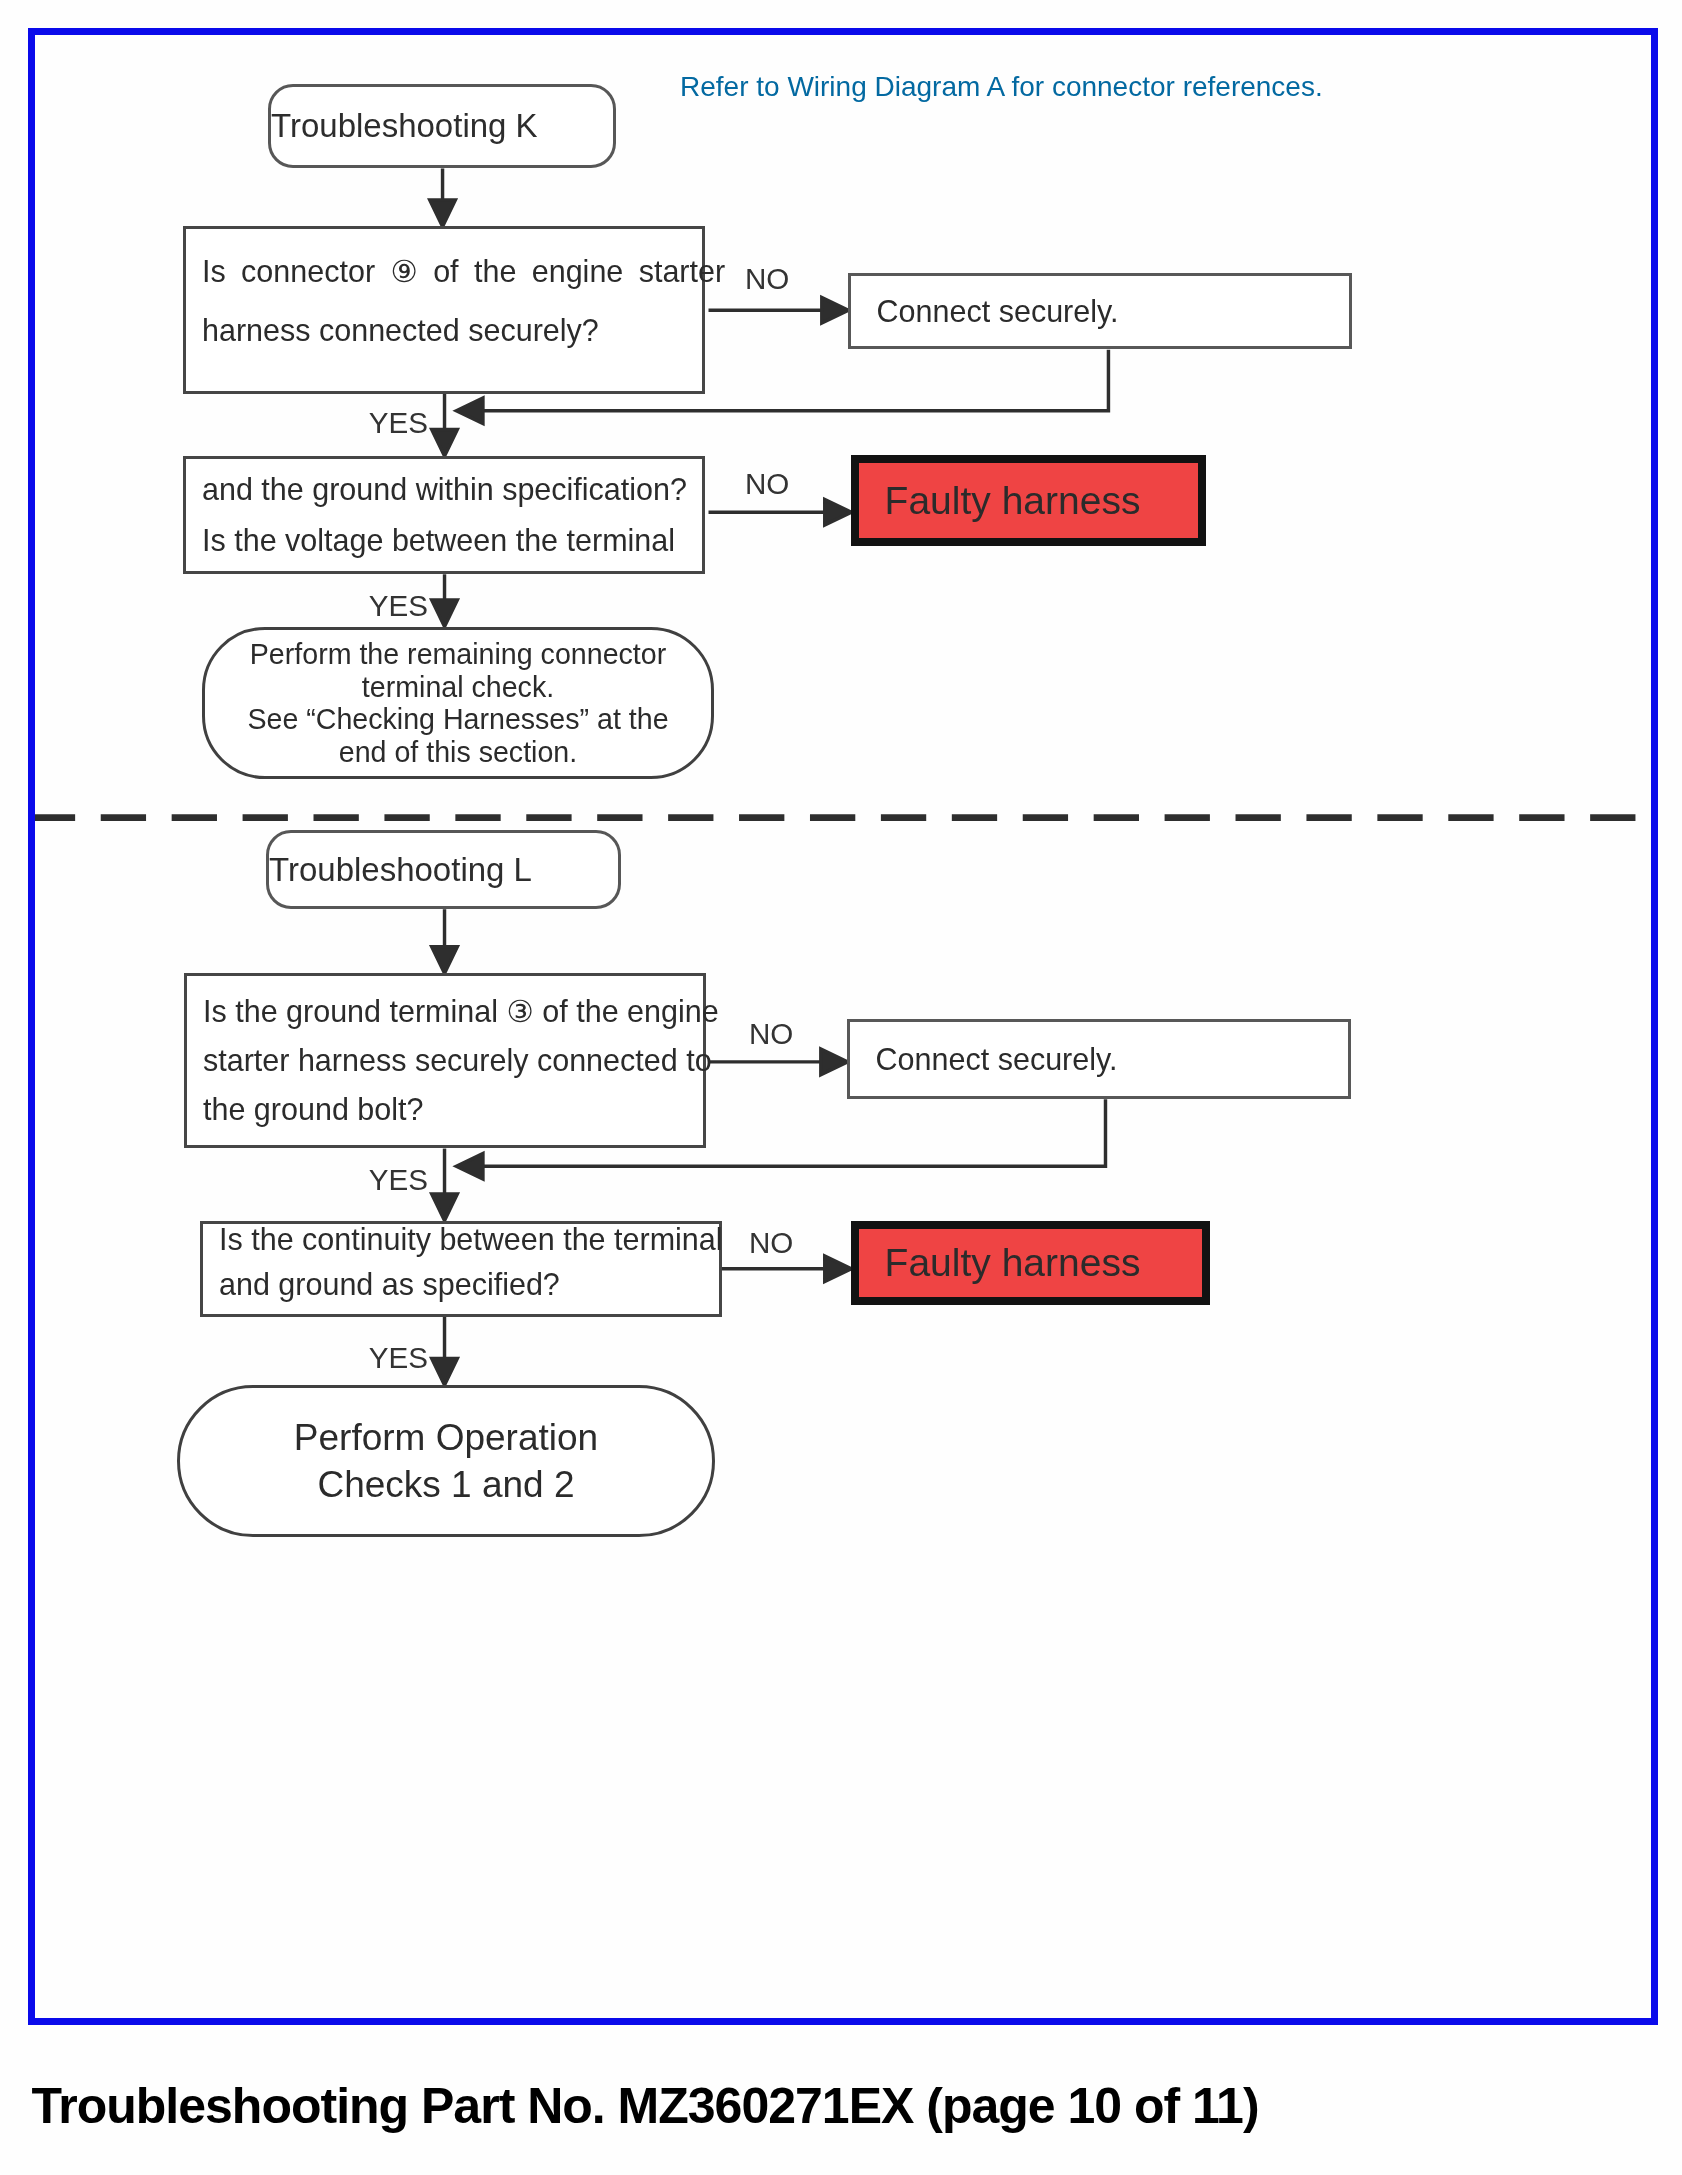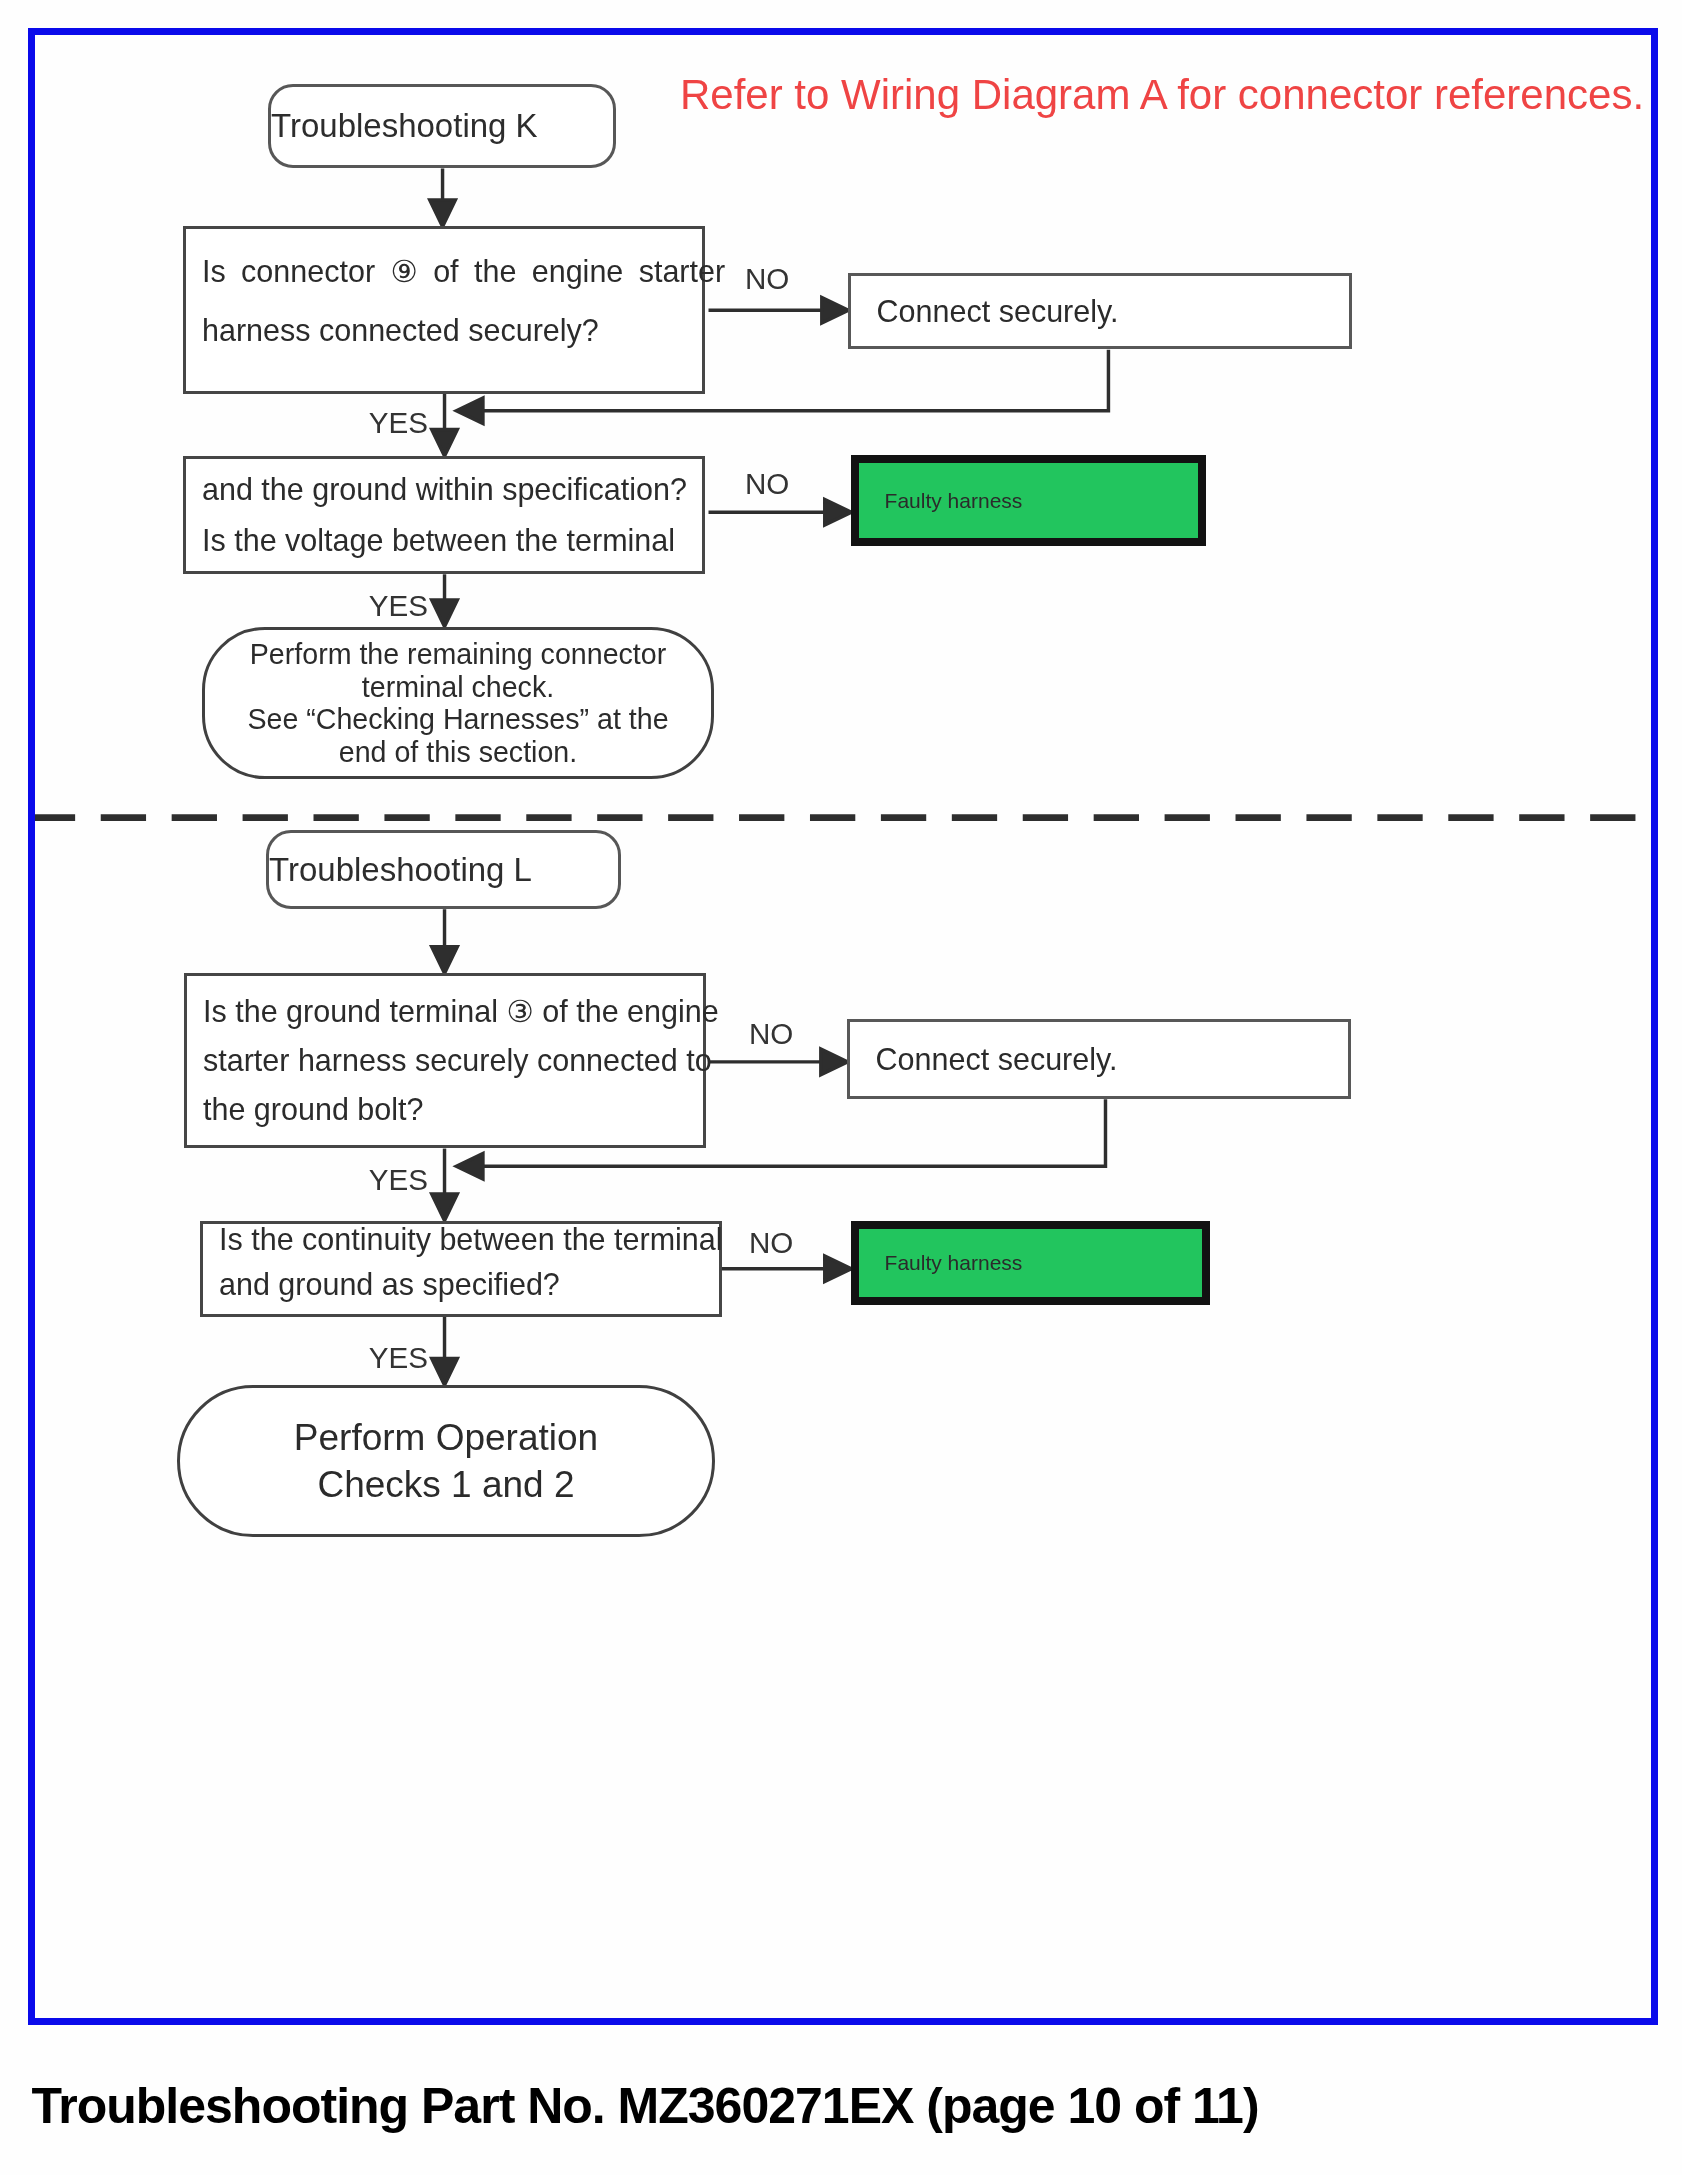--- a/index.html
+++ b/index.html
@@ -1,30 +1,30 @@
 <!DOCTYPE html>
 <html><head>
 <meta charset="utf-8">
 <style>
   html,body { margin:0; padding:0; background:#ffffff; }
   .page { position:relative; width:1683px; height:2175px; background:#fefefe;
           font-family:"Liberation Sans","DejaVu Sans",sans-serif; color:#262626; overflow:hidden; }
   .abs { position:absolute; box-sizing:border-box; }
   .frame { left:27.6px; top:27.6px; width:1630px; height:1997px; border:7.9px solid #0b0beb; background:transparent; }
   svg.wires { left:0; top:0; width:1683px; height:2175px; pointer-events:none; }
-  .note { left:680px; top:71px; font-size:42px; white-space:nowrap; color:#ef4444;text-align:right; }
+  .note { left:680px; top:71px; font-size:28px; white-space:nowrap; color:#0369a1;text-align:right; }
   .tbox { border:3.9px solid #575757; border-radius:25px; background:#fff;
           display:flex; align-items:center; justify-content:flex-start; font-size:33px; color:#2d2d2d; }
   .qbox { border:3.9px solid #464646; background:#fff; display:flex; flex-direction:column;
           justify-content:center; padding-left:16px; font-size:30.5px; color:#2b2b2b; }
   .qbox .ln { white-space:nowrap; }
   .abox { border:3.9px solid #585858; background:#fff; display:flex; align-items:center;
           padding-left:25.6px; font-size:30.5px; color:#2b2b2b; }
-  .fbox { border:8.9px solid #121212; background:#22c55e; display:flex; align-items:center;
-          padding-left:25.6px; font-size:21px; color:#2b2b2b; }
+  .fbox { border:8.9px solid #121212; background:#ef4444; display:flex; align-items:center;
+          padding-left:25.6px; font-size:39px; color:#2b2b2b; }
   .stadium { border:3.9px solid #404040; background:#fff; display:flex; flex-direction:column;
              align-items:center; justify-content:center; text-align:center; color:#2b2b2b; }
   .lbl { font-size:29.6px; color:#333; white-space:nowrap; }
   .yes { width:103px; text-align:right; }
   .lh60 .ln { line-height:59px; }
   .lh52 .ln { line-height:51px; }
   .lh50 .ln { line-height:49px; }
   .lh46 .ln { line-height:45px; }
   .endK .ln { line-height:32.5px; font-size:28.6px; }
   .endL .ln { line-height:47px; font-size:37px; }

